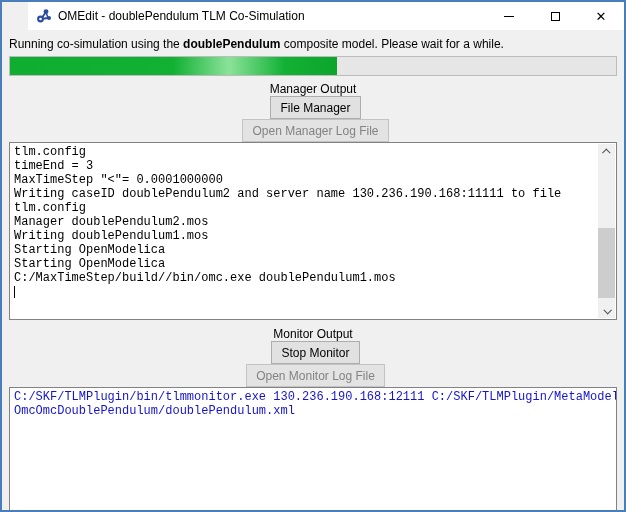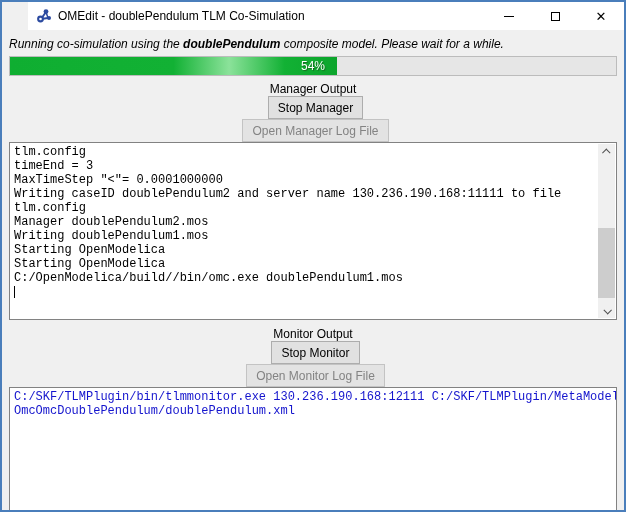--- a/index.html
+++ b/index.html
@@ -16,21 +16,21 @@
   .titlebar{height:28px;background:#ffffff;display:flex;align-items:center;margin-left:26px;}
   .titlebar-icon{width:16px;height:16px;margin-left:8px;flex:0 0 auto;}
   .title-text{margin-left:6px;font-size:12px;color:#000;white-space:nowrap;}
   .win-controls{margin-left:auto;display:flex;height:100%;}
   .ctrl-btn{width:46px;height:100%;display:flex;align-items:center;justify-content:center;background:#ffffff;border:none;padding:0;cursor:default;}
   .glyph-min{width:10px;height:1px;background:#000;display:block;}
   .glyph-max{width:9px;height:9px;border:1px solid #000;display:block;}
   .glyph-close{font-size:13px;color:#000;line-height:1;font-family:"DejaVu Sans",sans-serif;}
   
   .content{padding:0 7px;}
-  .status{margin-top:7px;font-size:12px;color:#000;font-style:italic;}
+  .status{margin-top:7px;font-size:12px;color:#000;}
   .status b{font-weight:bold;}
   
   .progress{margin-top:5px;height:20px;border:1px solid #bcbcbc;background:#e6e6e6;position:relative;}
   .progress-fill{
     height:100%;width:54%;
     background:linear-gradient(90deg,#0fae31 0%,#12b134 50%,#8be29a 67%,#12b134 84%,#0ca52c 100%);
   }
   .progress-label{
     position:absolute;top:0;left:0;right:0;bottom:0;
     display:flex;align-items:center;justify-content:center;
@@ -96,41 +96,40 @@
         </button>
     </div>
   </div>
 
   <div class="content">
 
     <div class="status"><span>Running co-simulation using the </span><b>doublePendulum</b><span> composite model. Please wait for a while.</span></div>
 
     <div class="progress">
       <div class="progress-fill" style="width: 54%;"></div>
-      <div class="progress-label">54%</div>
     </div>
 
     <div class="section-row">
       <span class="section-label">Manager Output</span>
-      <button class="btn">Stop Manager</button>
+      <button class="btn">File Manager</button>
       <button class="btn" disabled="">Open Manager Log File</button>
     </div>
 
     <div class="logbox">
       <div class="manager-pad">
           <div class="line">tlm.config</div>
           <div class="line">timeEnd = 3</div>
           <div class="line">MaxTimeStep "&lt;"= 0.0001000000</div>
           <div class="line">Writing caseID doublePendulum2 and server name 130.236.190.168:11111 to file</div>
           <div class="line">tlm.config</div>
           <div class="line">Manager doublePendulum2.mos</div>
           <div class="line">Writing doublePendulum1.mos</div>
           <div class="line">Starting OpenModelica</div>
           <div class="line">Starting OpenModelica</div>
-          <div class="line">C:/OpenModelica/build//bin/omc.exe doublePendulum1.mos</div>
+          <div class="line">C:/MaxTimeStep/build//bin/omc.exe doublePendulum1.mos</div>
         </div>
       <div class="line"><span class="caret"></span></div>
       <div class="vscroll">
         <div class="sb-arrow sb-up">
             <span class="chev chev-up"></span>
           </div>
         <div class="sb-thumb"></div>
         <div class="sb-arrow sb-down">
             <span class="chev chev-down"></span>
           </div>

